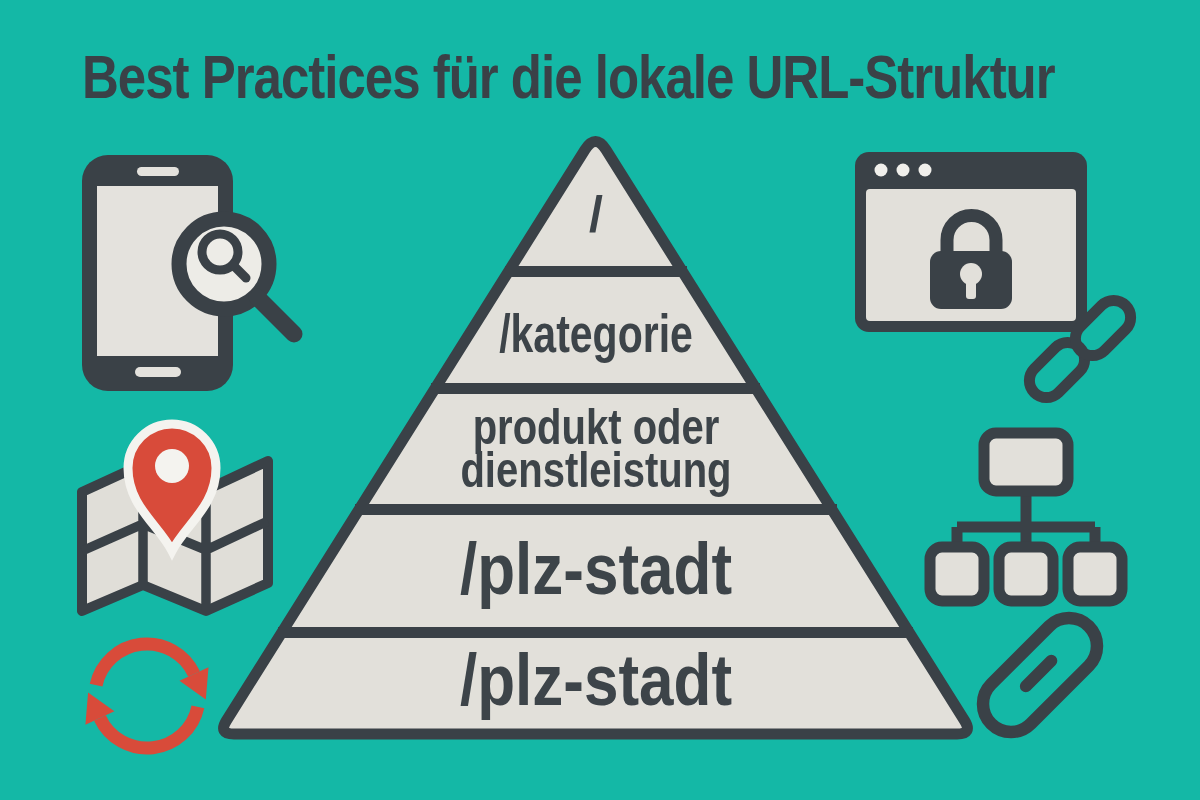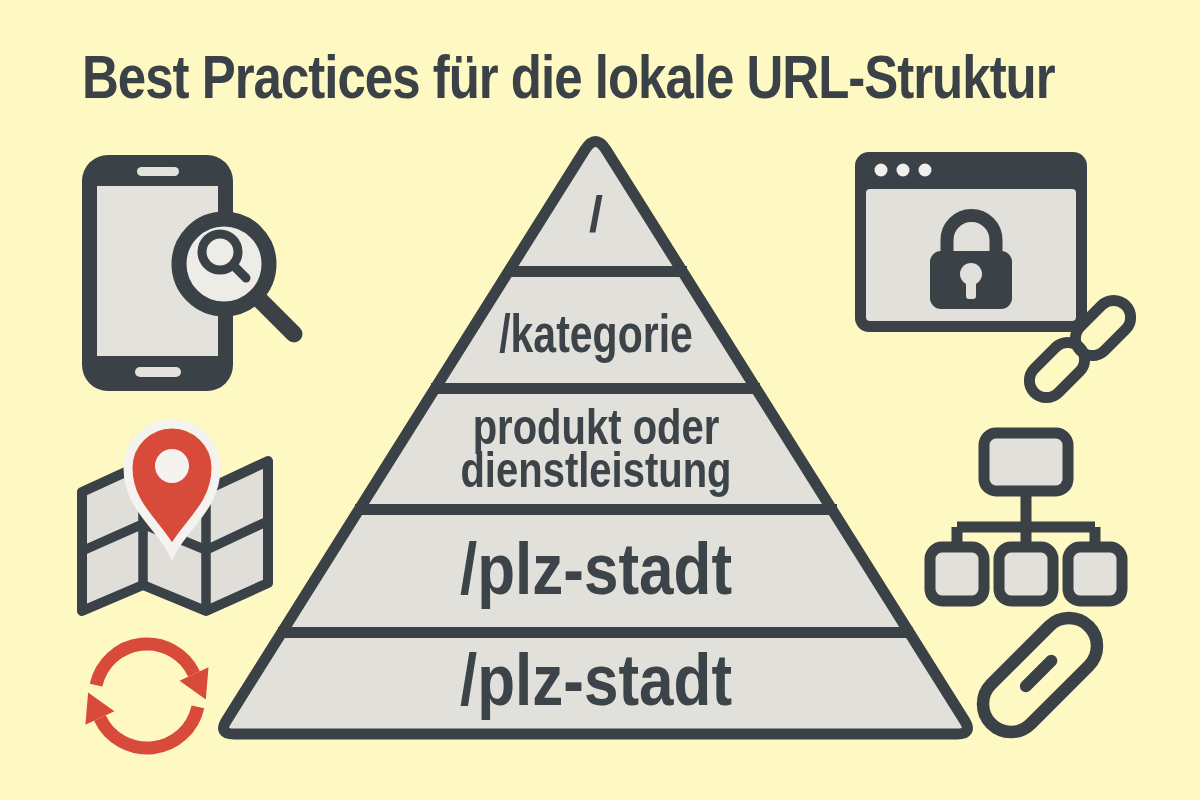--- a/index.html
+++ b/index.html
@@ -1,19 +1,19 @@
 <!DOCTYPE html>
 <html><head>
 <meta charset="utf-8">
 <style>
   html,body{margin:0;padding:0;}
   .canvas{
     position:relative;
     width:1200px;height:800px;
-    background:#fef9c3;
+    background:#14b8a6;
     overflow:hidden;
     font-family:"Liberation Sans", sans-serif;
     color:#3a4147;
   }
   .title{
     position:absolute;
     left:82px;top:52px;
     font-size:51px;line-height:51px;
     font-weight:700;
     letter-spacing:-1px;

